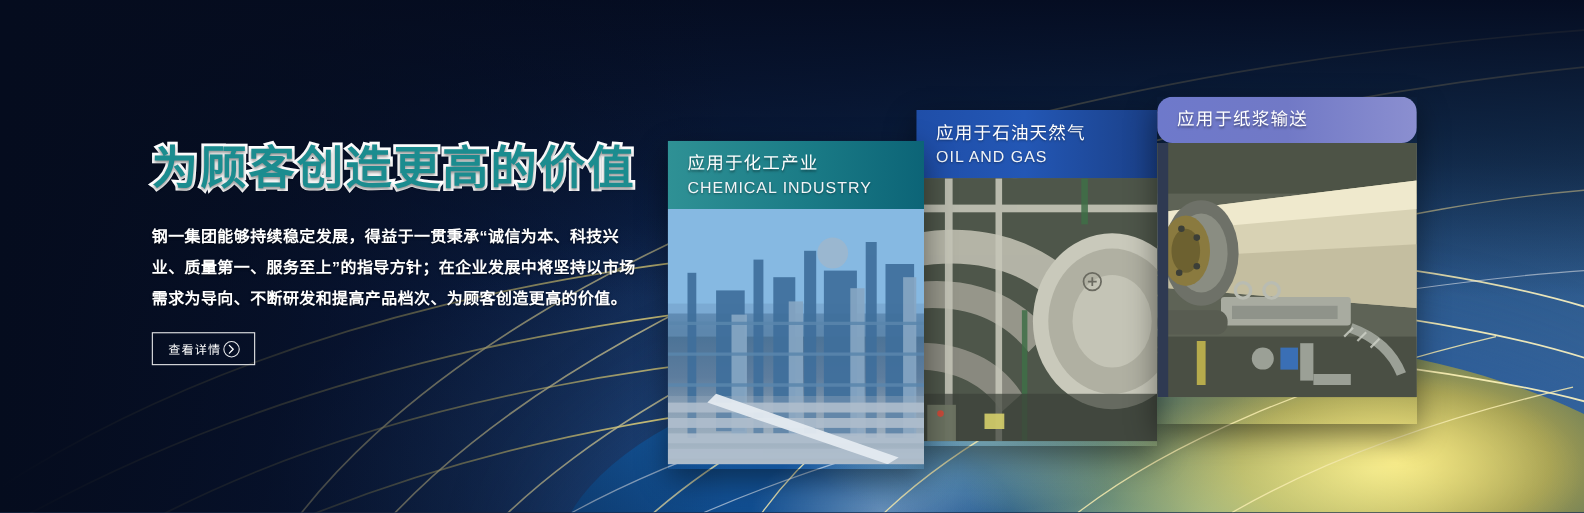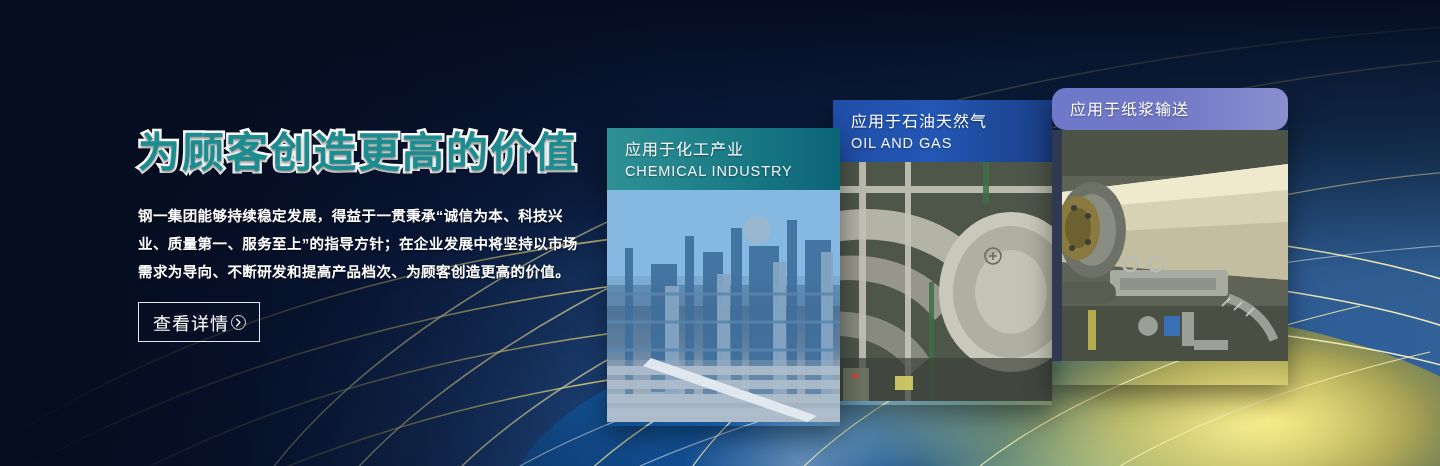--- a/index.html
+++ b/index.html
@@ -79,21 +79,21 @@
     text-shadow:0 1px 2px rgba(0,0,0,.6);
     width:446px;
   }
 
   .btn{
     margin-top:16px;
     display:inline-flex; align-items:center; gap:2px;
     padding:6px 13px 6px 14px;
     border:1px solid rgba(255,255,255,.9);
     background:transparent;
-    color:#ffffff; font-size:18px; letter-spacing:1px;
+    color:#ffffff; font-size:11px; letter-spacing:1px;
     cursor:pointer; text-decoration:none;
   }
   .btn .chev{
     width:15px; height:15px; border-radius:50%;
     border:1px solid rgba(255,255,255,.9);
     display:inline-flex; align-items:center; justify-content:center;
   }
   .btn .chev svg{ display:block; }
 
   

